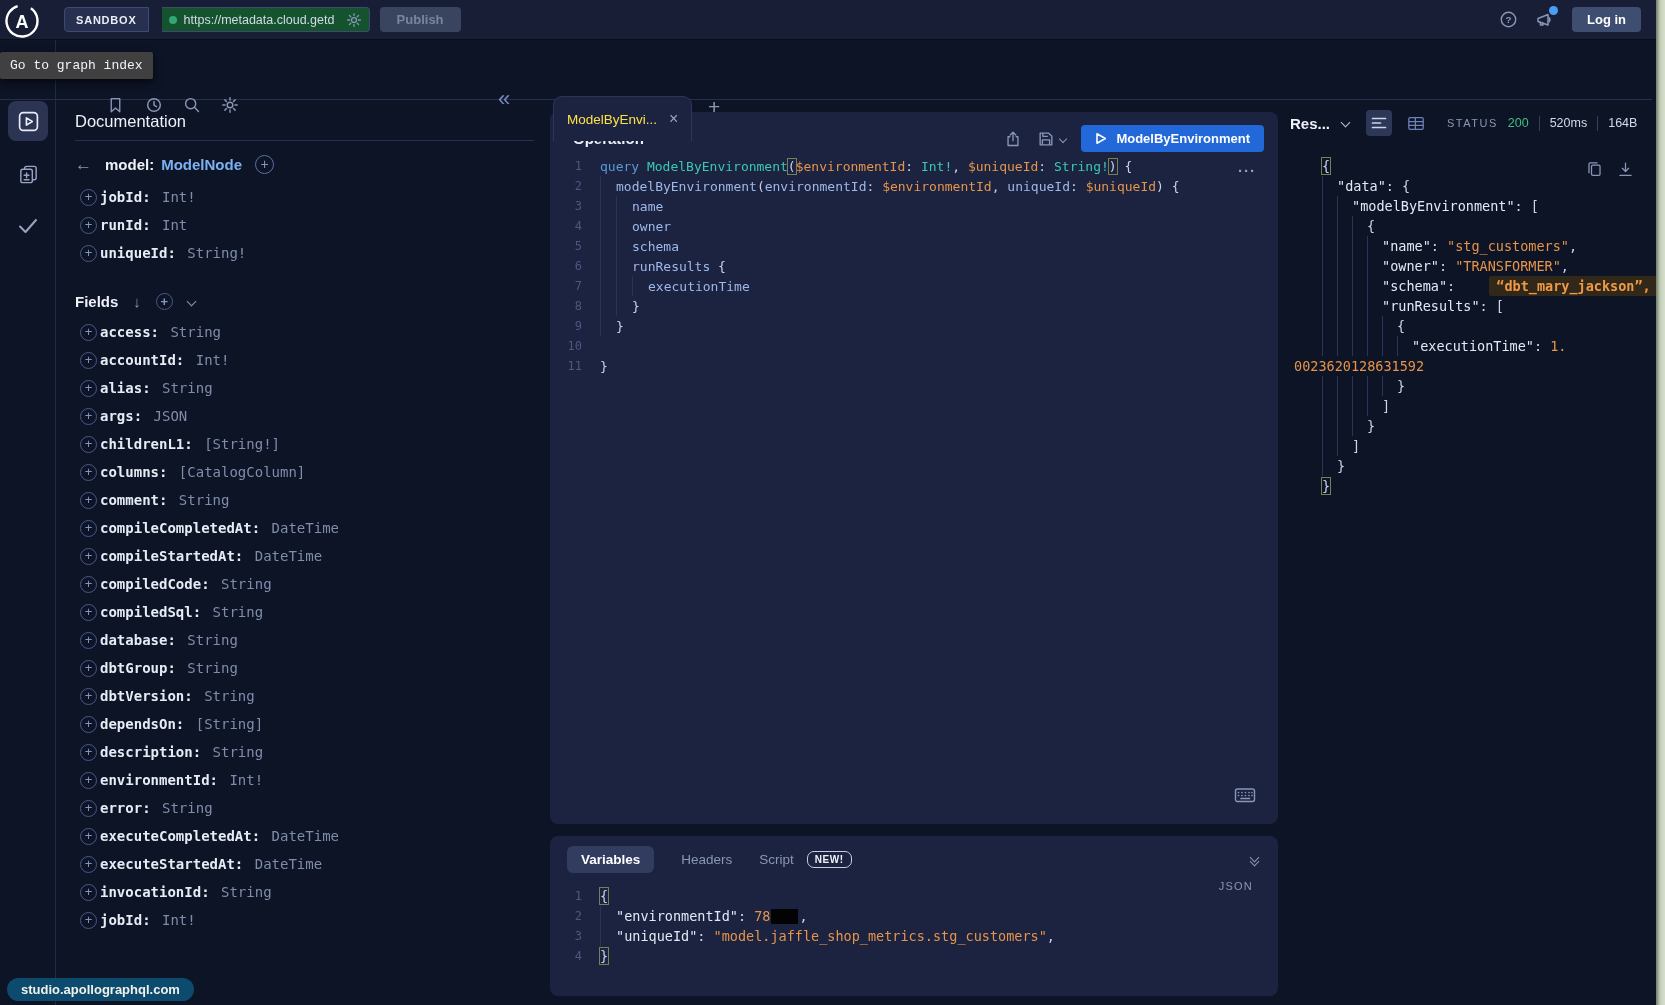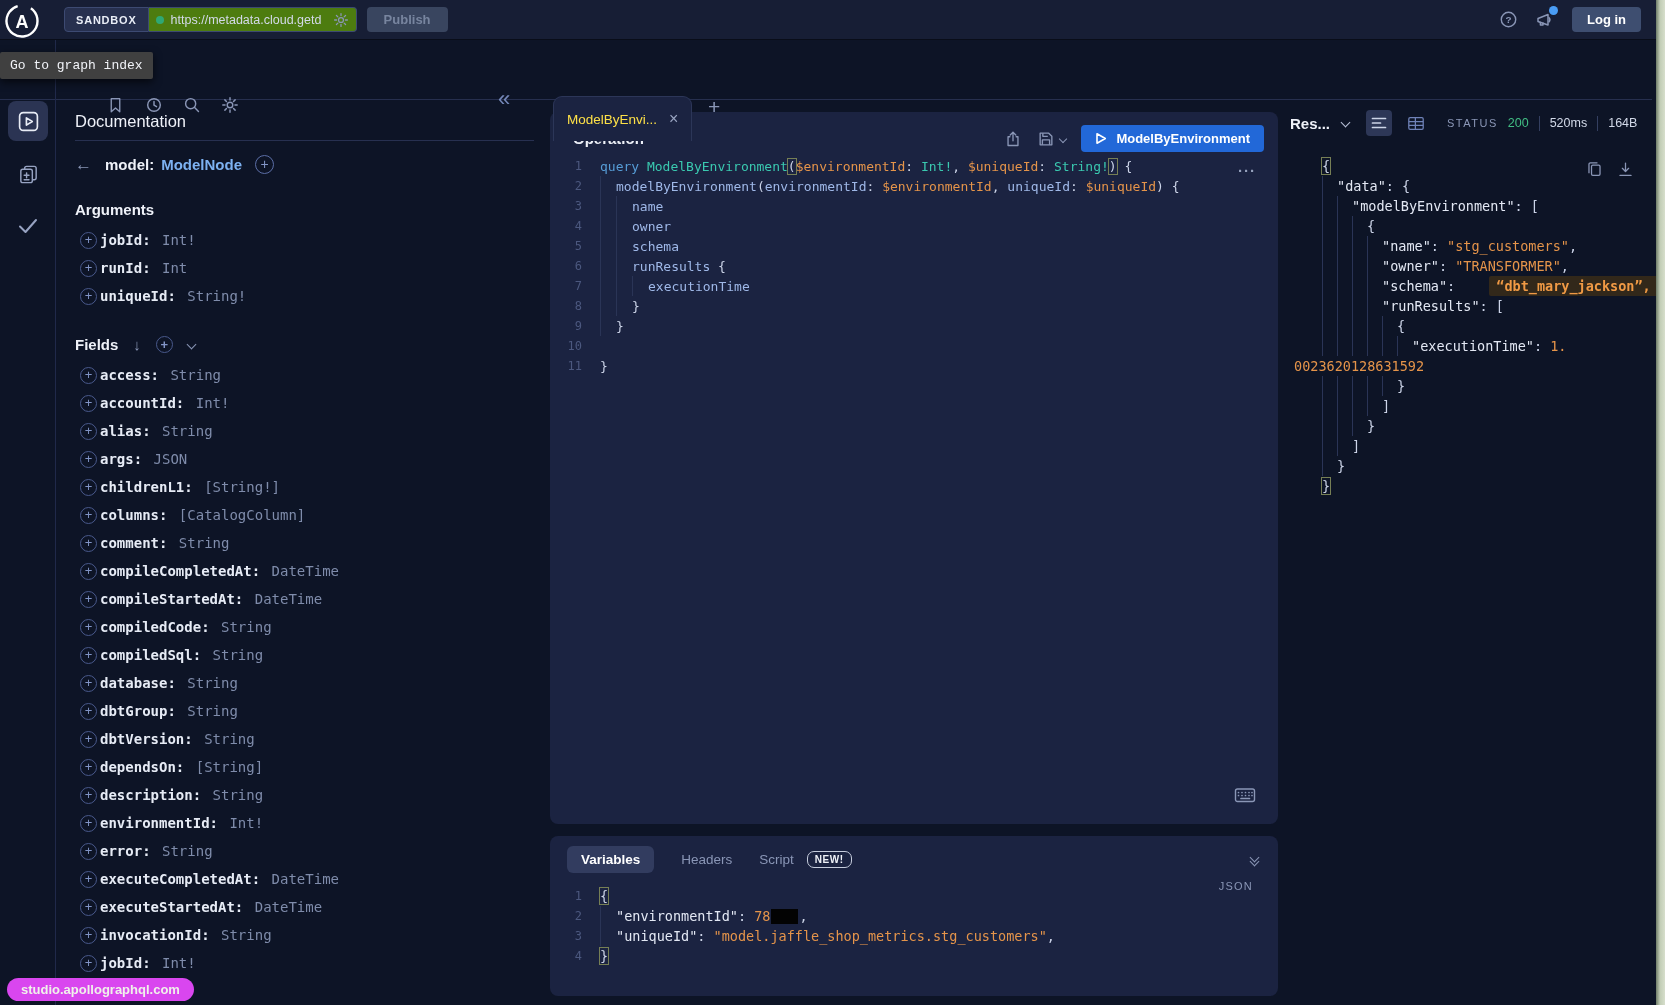--- a/index.html
+++ b/index.html
@@ -11,21 +11,21 @@
     -webkit-font-smoothing:antialiased;
   }
   svg { display:block; }
   .ico { color:#8a96b6; flex:none; }
 
   
   .topbar{position:absolute;left:0;top:0;right:0;height:40px;background:#171e35;border-bottom:1px solid #090d19;display:flex;align-items:center;padding-left:64px;z-index:6;}
   .logo{position:absolute;left:3px;top:2px;width:38px;height:38px;z-index:12;}
   .sandbox-group{display:flex;align-items:stretch;height:25px;}
   .sandbox-badge{background:#27304f;border:1px solid #3d4a72;border-radius:4px 0 0 4px;font-size:11px;font-weight:bold;letter-spacing:.8px;color:#e9edf6;display:flex;align-items:center;padding:0 11px;}
-  .url-box{background:#4d7c0f;border:1px solid #3d4a72;border-left:none;border-radius:0 4px 4px 0;display:flex;align-items:center;gap:7px;padding:0 7px;width:208px;}
+  .url-box{background:#14532d;border:1px solid #3d4a72;border-left:none;border-radius:0 4px 4px 0;display:flex;align-items:center;gap:7px;padding:0 7px;width:208px;margin-left:13px;}
   .dot-green{width:8px;height:8px;border-radius:50%;background:#2fa874;flex:none;}
   .url-text{font-size:12.5px;color:#d3daea;white-space:nowrap;overflow:hidden;flex:1;}
   .publish-btn{margin-left:10px;background:#39455f;color:#78859f;font-size:13px;font-weight:bold;padding:5px 17px;border-radius:4px;cursor:default;}
   .topbar-right{margin-left:auto;display:flex;align-items:center;gap:17px;padding-right:24px;}
   .mega-wrap{position:relative;}
   .notif-dot{position:absolute;right:-3px;top:-4px;width:9px;height:9px;border-radius:50%;background:#4a9df5;}
   .login-btn{background:#3e4e70;color:#fff;font-weight:bold;font-size:13px;padding:5px 15px;border-radius:4px;}
 
   
   .toolbar{position:absolute;left:0;top:40px;right:13px;height:60px;border-bottom:1px solid #262f4e;}
@@ -55,21 +55,21 @@
   .fields-head{display:flex;align-items:center;gap:15px;}
   .sort-arrow{font-size:15px;color:#8a96b6;}
   .doc-list{margin-top:8px;}
   .doc-row{display:flex;align-items:center;gap:3px;height:28px;padding-left:12px;}
   .plus{width:17px;height:17px;border:1.3px solid #49598c;border-radius:50%;color:#8295c7;display:flex;align-items:center;justify-content:center;font-size:13px;line-height:1;flex:none;}
   .plus::before{content:"+";margin-top:-1px;}
   .plus.big{width:19px;height:19px;border-color:#5b6ea6;font-size:14px;}
   .fname{font-family:"DejaVu Sans Mono",monospace;font-size:14px;font-weight:bold;color:#e6ebf5;white-space:pre;}
   .ftype{font-family:"DejaVu Sans Mono",monospace;font-size:14px;color:#7f8cab;white-space:pre;}
 
-  .status-pill{position:absolute;left:7px;bottom:4px;background:#d946ef;border-radius:13px;padding:4px 14px;font-size:13px;font-weight:bold;color:#f0f2ea;z-index:30;}
+  .status-pill{position:absolute;left:7px;bottom:4px;background:#0c4a6e;border-radius:13px;padding:4px 14px;font-size:13px;font-weight:bold;color:#f0f2ea;z-index:30;}
 
   
   .op-card{position:absolute;left:550px;top:112px;width:728px;height:712px;background:#1b2341;border-radius:8px;}
   .op-head{display:flex;align-items:center;padding:13px 14px 0 23px;}
   .panel-title{font-size:15px;font-weight:bold;color:#eef1f8;}
   .op-head-right{margin-left:auto;display:flex;align-items:center;gap:15px;}
   .save-group{display:flex;align-items:center;gap:5px;}
   .run-btn{display:flex;align-items:center;gap:9px;background:#2268d8;border-radius:4px;padding:6px 14px;font-size:13px;font-weight:bold;color:#fff;}
   .op-more{position:absolute;right:22px;top:50px;color:#97a2bd;font-size:15px;font-weight:bold;letter-spacing:1px;}
   .kbd-icon{position:absolute;right:22px;bottom:20px;}
@@ -228,21 +228,20 @@
 
 <div class="doc">
   <div class="doc-title">Documentation</div>
   <div class="doc-hr"></div>
   <div class="crumb">
     <span class="crumb-arrow">←</span>
     <span class="crumb-name">model:</span>
     <span class="crumb-type">ModelNode</span>
     <span class="plus big"></span>
   </div>
-  <div class="sec-title">Arguments</div>
   <div class="doc-list">
       <div class="doc-row">
         <span class="plus"></span>
         <span class="fname">jobId:</span>
         <span class="ftype"> Int!</span>
       </div>
       <div class="doc-row">
         <span class="plus"></span>
         <span class="fname">runId:</span>
         <span class="ftype"> Int</span>

